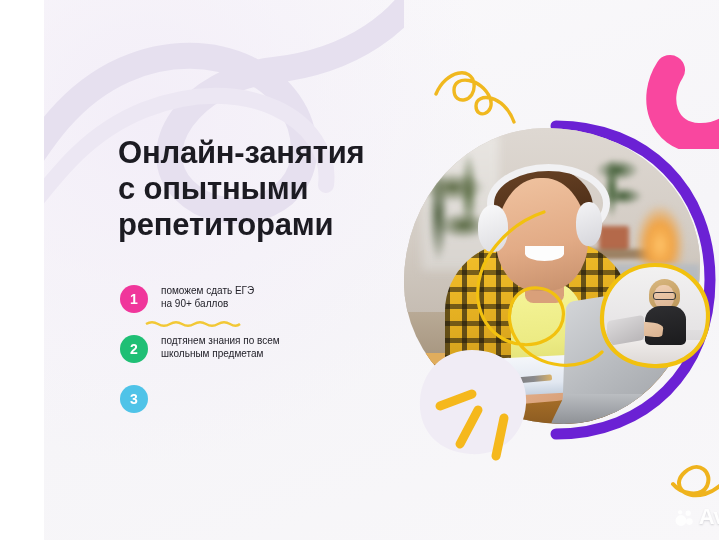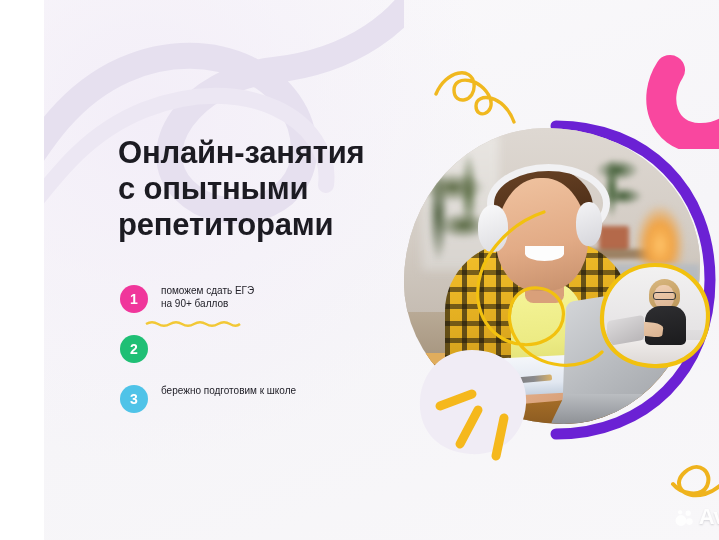--- a/index.html
+++ b/index.html
@@ -462,25 +462,26 @@
       <div class="badge" style="background:#f0369b">1</div>
       <div class="item-text">поможем сдать ЕГЭ
 на 90+ баллов</div>
       <svg class="wavy" viewBox="0 0 96 7" preserveAspectRatio="none">
         <path d="M1 4 Q 7 0.5 13 4 T 25 4 T 37 4 T 49 4 T 61 4 T 73 4 T 85 4 T 95 4" fill="none" stroke="#f2c836" stroke-width="2.4"></path>
       </svg>
     </div>
 
     <div class="item">
       <div class="badge" style="background:#1fbf75">2</div>
+      <div class="item-text">подтянем знания по всем
+школьным предметам</div>
     </div>
 
     <div class="item">
       <div class="badge" style="background:#4fc3e8">3</div>
-      <div class="item-text">бережно подготовим к школе</div>
     </div>
 
   </div>
 
   <div class="avito">
     <svg class="avito-dots" viewBox="0 0 19 19">
       <circle cx="6" cy="12.5" r="5.4" fill="#ffffff"></circle>
       <circle cx="14.4" cy="13.6" r="3.3" fill="#ffffff"></circle>
       <circle cx="13.2" cy="5.2" r="2.6" fill="#ffffff"></circle>
       <circle cx="5.1" cy="4.3" r="2.1" fill="#ffffff"></circle>

